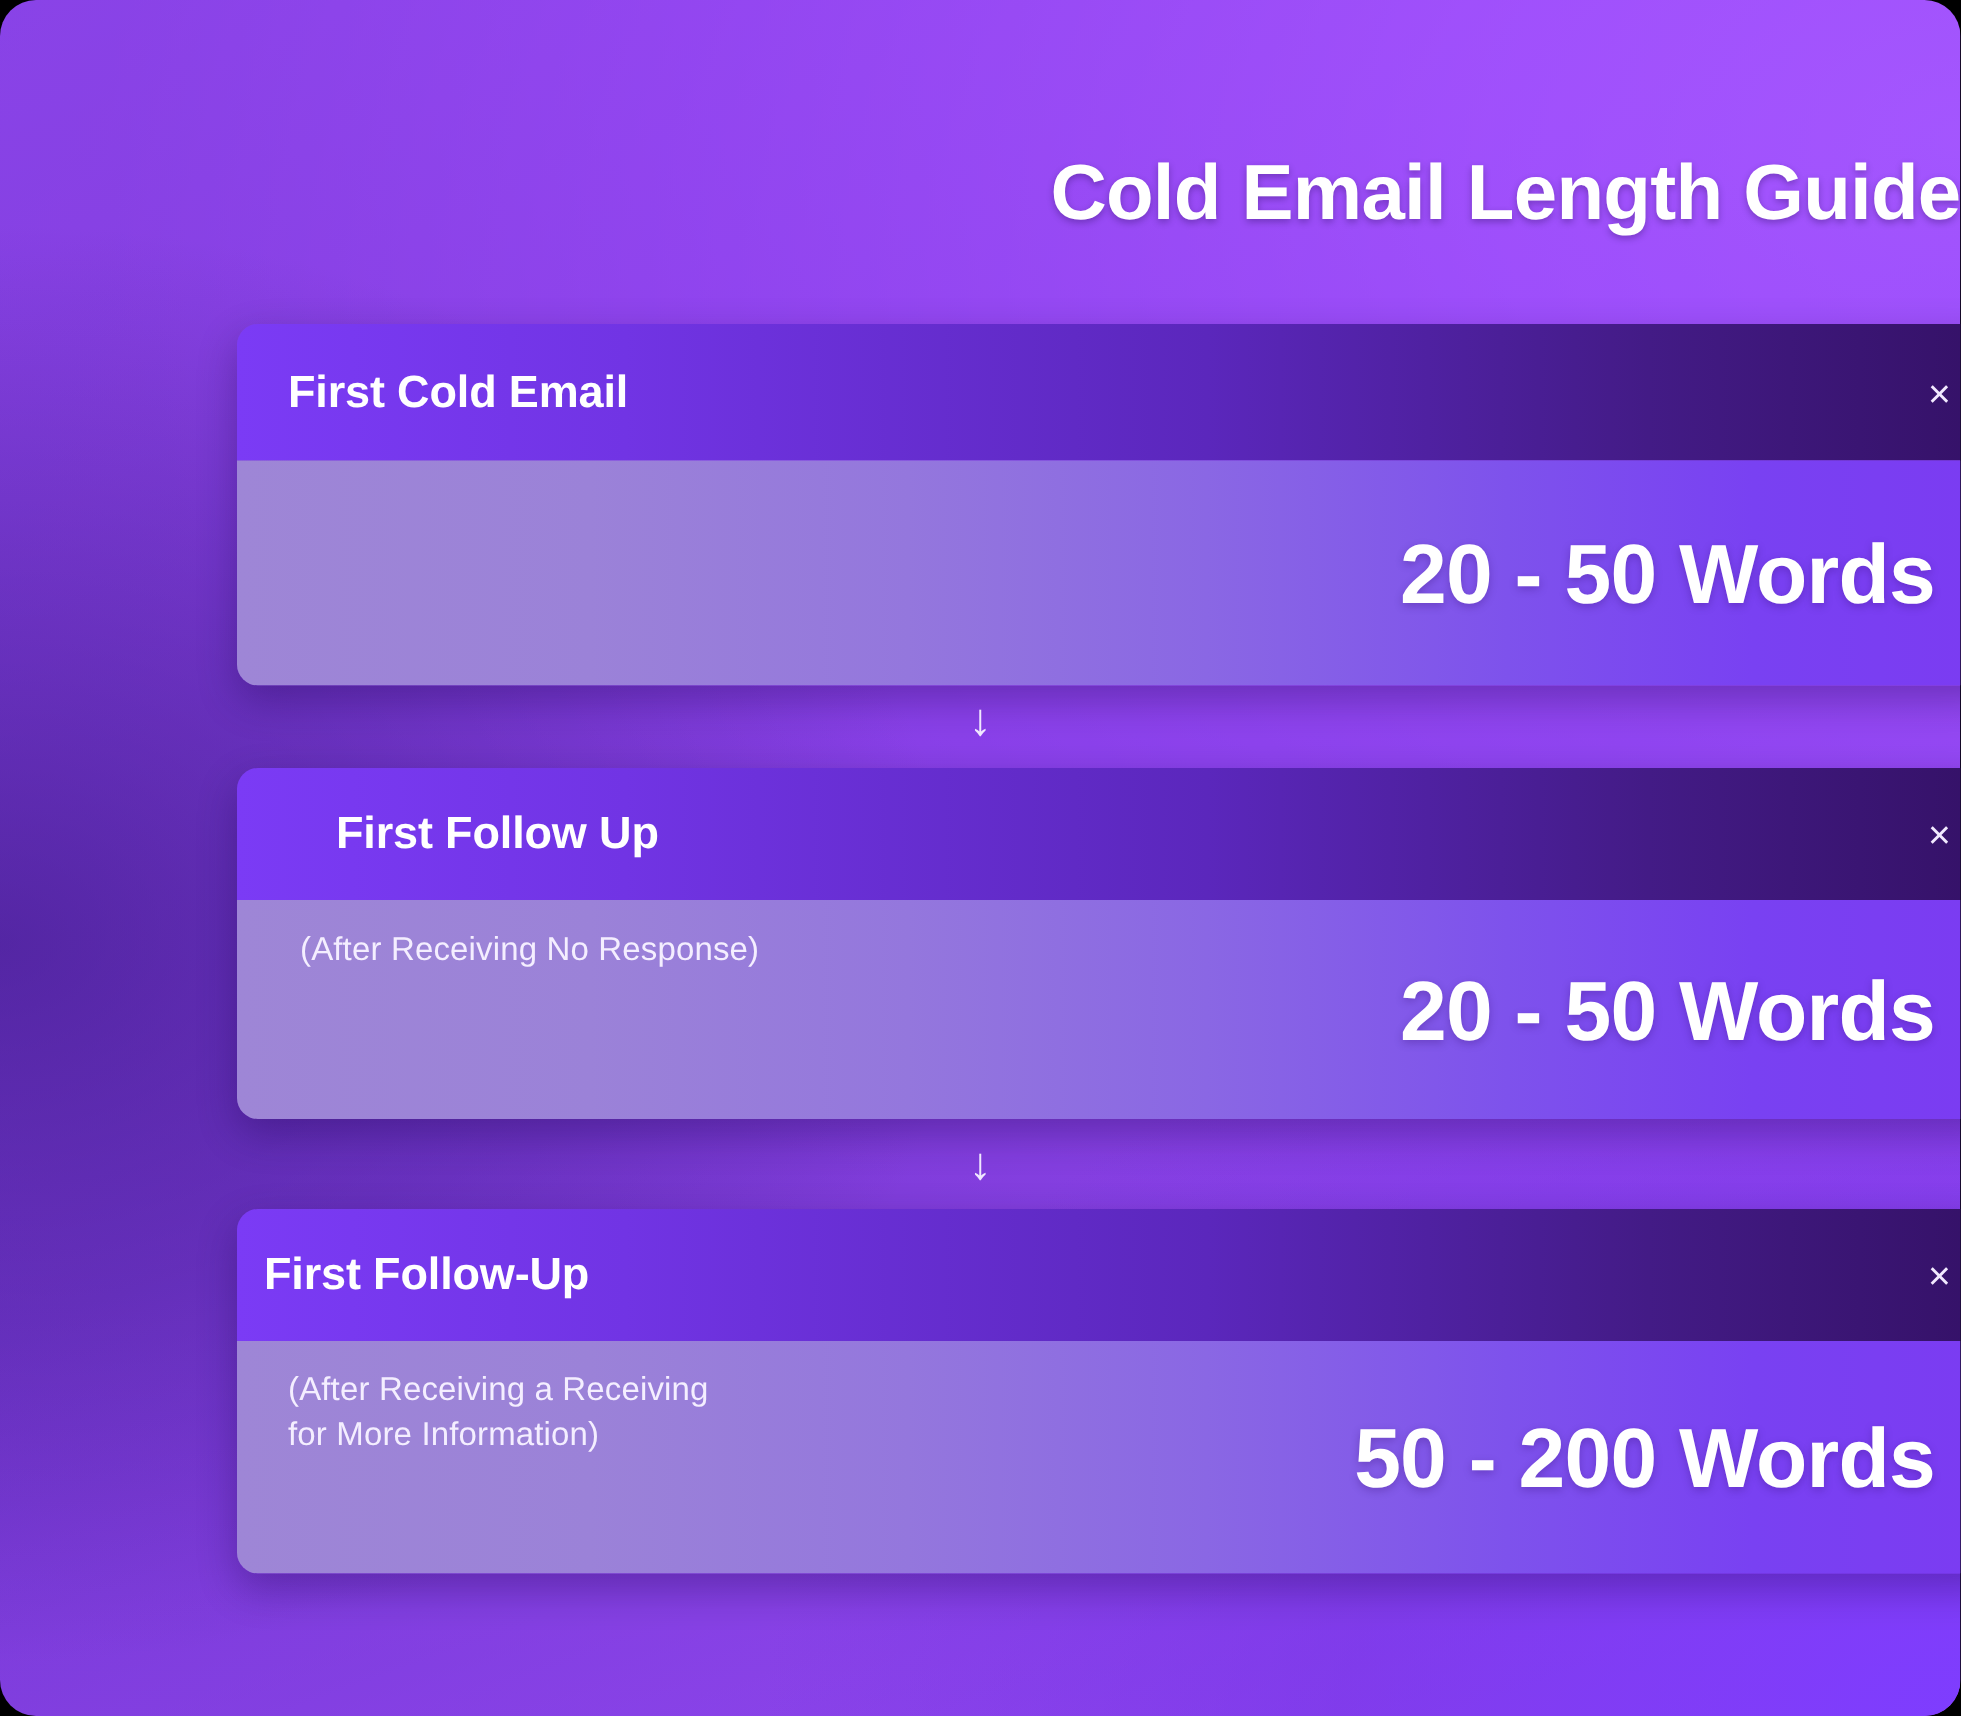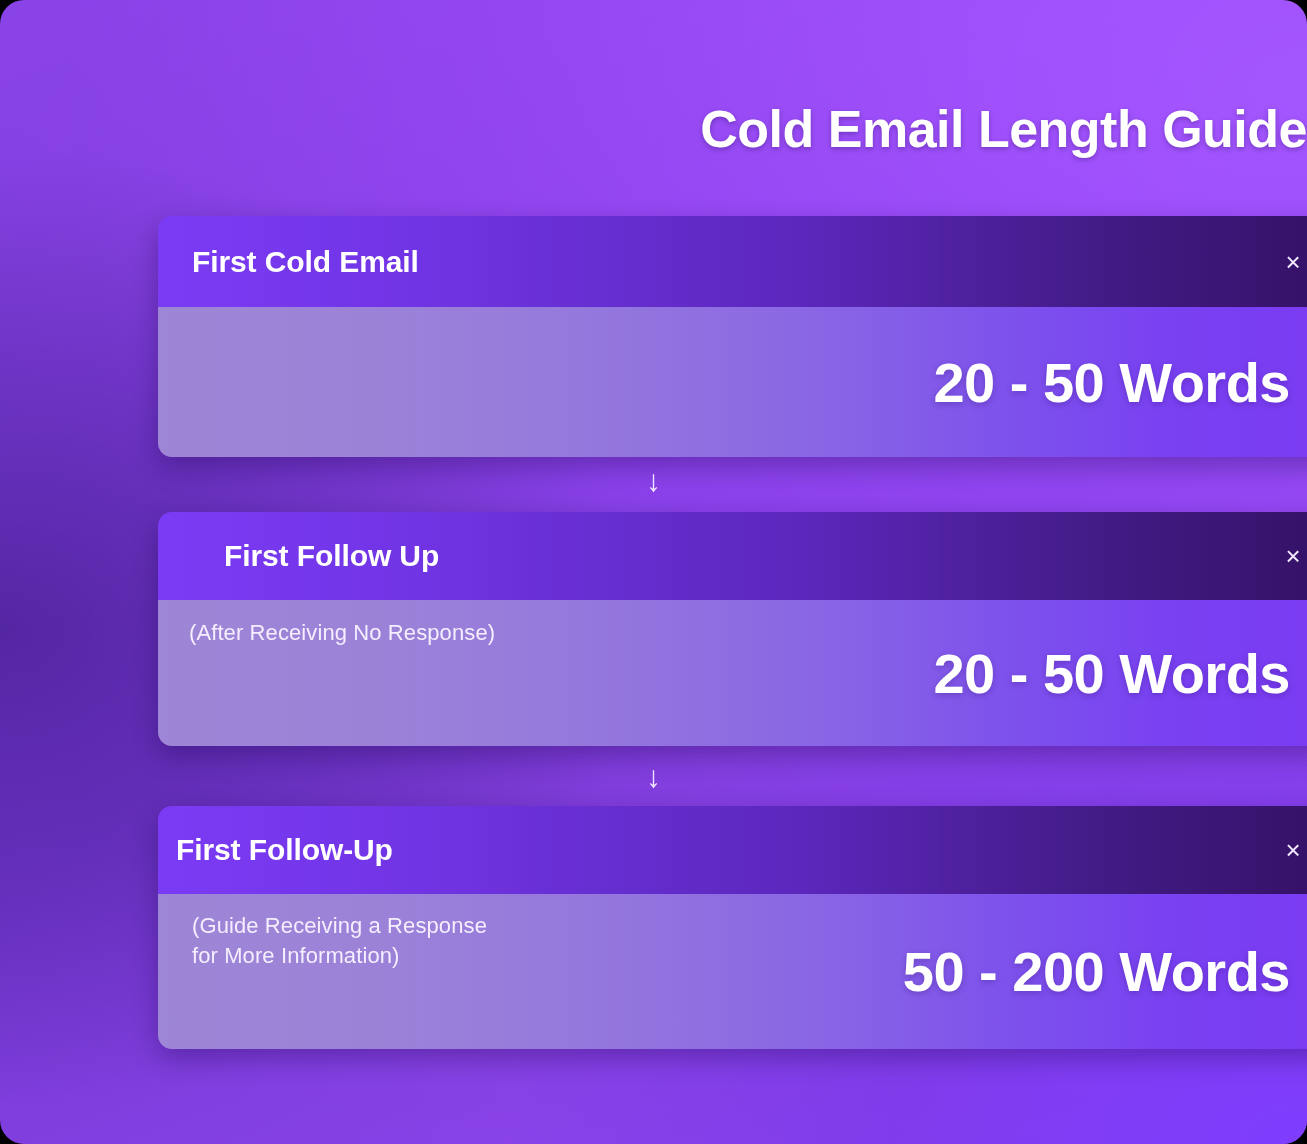--- a/index.html
+++ b/index.html
@@ -123,21 +123,21 @@
 
   
   #card-1 { top: 216px; }
   #card-1 .card-header { height: 91px; padding-left: 34px; }
   #card-1 .card-body { height: 150px; padding: 0 44px 0 34px; }
 
   
   #card-2 { top: 512px; }
   #card-2 .card-header { height: 88px; padding-left: 66px; }
   #card-2 .card-body { height: 146px; padding: 0 44px 0 42px; }
-  #card-2 .body-note { left: 31px; top: 18px; }
+  #card-2 .body-note { left: 42px; top: 18px; }
 
   
   #card-3 { top: 806px; }
   #card-3 .card-header { height: 88px; padding-left: 18px; text-align: right; }
   #card-3 .card-body { height: 155px; padding: 0 44px 0 38px; }
   #card-3 .body-note { left: 34px; top: 17px; }
 
   .connector {
     position: absolute;
     left: 0;
@@ -183,20 +183,20 @@
     </div>
 
     <div class="connector" id="connector-2">↓</div>
 
     <div class="card" id="card-3">
       <div class="card-header">
         <span class="card-title">First Follow-Up</span>
         <span class="close-icon">×</span>
       </div>
       <div class="card-body">
-        <span class="body-note">(Guide Receiving a Response
+        <span class="body-note">(After Receiving a Receiving
 for More Information)</span>
         <span class="body-value">50 - 200 Words</span>
       </div>
     </div>
 
   </div>
 </div>
 
 </body></html>

